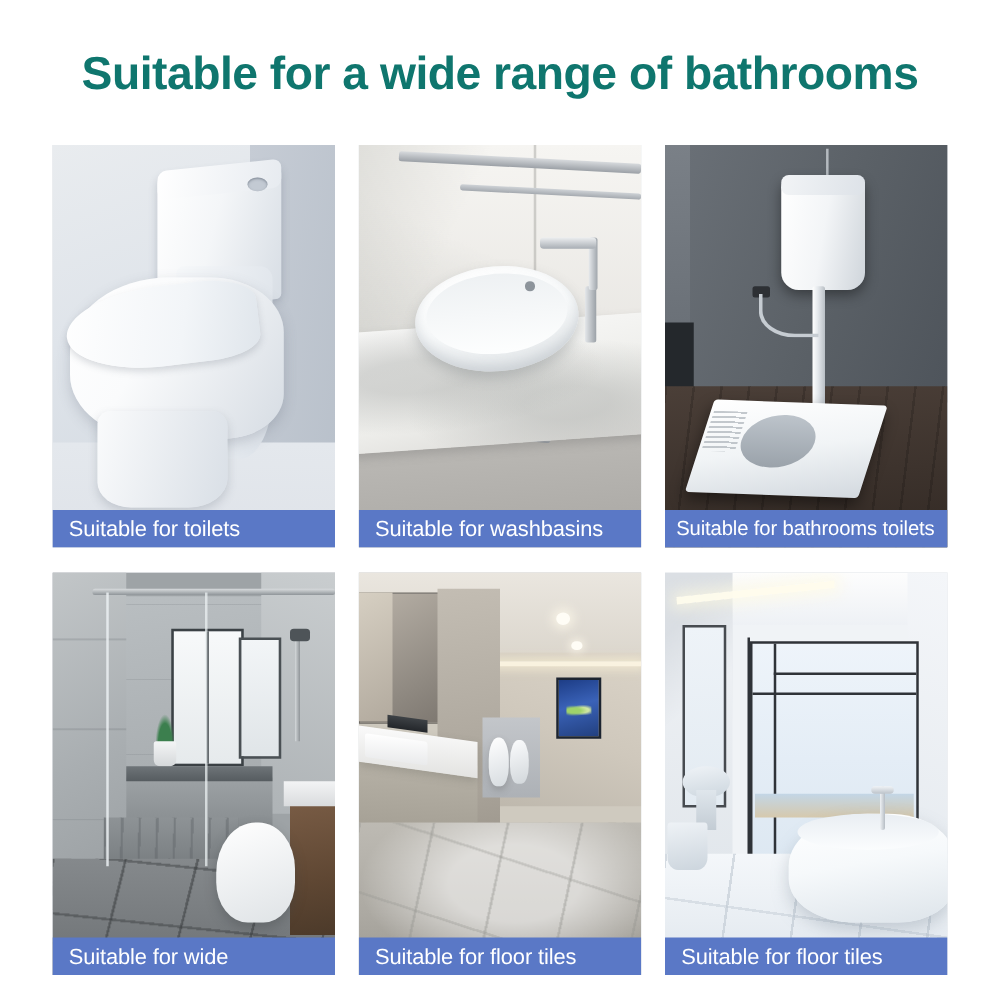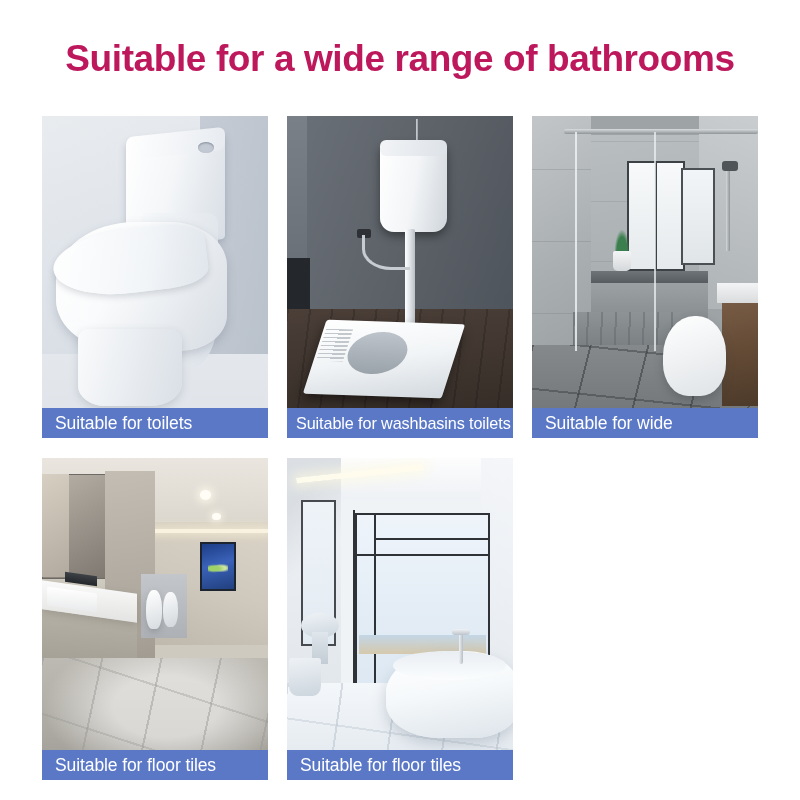--- a/index.html
+++ b/index.html
@@ -13,21 +13,21 @@
   .page{position:absolute;inset:0;}
 
   
   .title{
     position:absolute;
     left:0;right:0;top:38px;
     text-align:center;
     font-size:37px;
     font-weight:700;
     letter-spacing:-0.4px;
-    color:#be185d;
+    color:#0f766e;
     white-space:nowrap;
     font-family:"Liberation Sans","DejaVu Sans",sans-serif;
   }
 
   
   .grid{
     position:absolute;
     left:42px;top:116px;
     width:682px;height:664px;
     display:grid;
@@ -551,38 +551,57 @@
         <div class="cistern-top"></div>
         <div class="btn"></div>
         <div class="skirt"></div>
         <div class="bowl"></div>
         <div class="lid"></div>
         <div class="ped"></div>
       </div>
       <div class="caption">Suitable for toilets</div>
     </div>
 
+    <div class="tile">
+      <div class="photo p2">
+        <div class="tilewall"></div>
+        <div class="mirrorbar"></div>
+        <div class="mirrorbar2"></div>
+        <div class="vanity"></div>
+        <div class="woodstrip"></div>
+        <div class="frame"></div>
+        <div class="rail"></div>
+        <div class="counter"></div>
+        <div class="basin"></div>
+        <div class="basin-in"></div>
+        <div class="drain"></div>
+        <div class="faucet-b"></div>
+        <div class="faucet-r"></div>
+        <div class="faucet-n"></div>
+      </div>
+      <div class="caption">Suitable for washbasins</div>
+    </div>
 
     <div class="tile">
       <div class="photo p3">
         <div class="wall"></div>
         <div class="wall-l"></div>
         <div class="skirting"></div>
         <div class="floor"></div>
         <div class="supply"></div>
         <div class="cistern"></div>
         <div class="cistern-top"></div>
         <div class="pipe"></div>
         <div class="valve"></div>
         <div class="hose"></div>
         <div class="pan"></div>
         <div class="pan-hole"></div>
         <div class="pan-ribs"></div>
       </div>
-      <div class="caption cap-sm">Suitable for washbasins toilets</div>
+      <div class="caption cap-sm">Suitable for bathrooms toilets</div>
     </div>
 
     <div class="tile">
       <div class="photo p4">
         <div class="wall-b"></div>
         <div class="wall-l"></div>
         <div class="wall-r"></div>
         <div class="window"></div>
         <div class="window2"></div>
         <div class="plant"></div>

